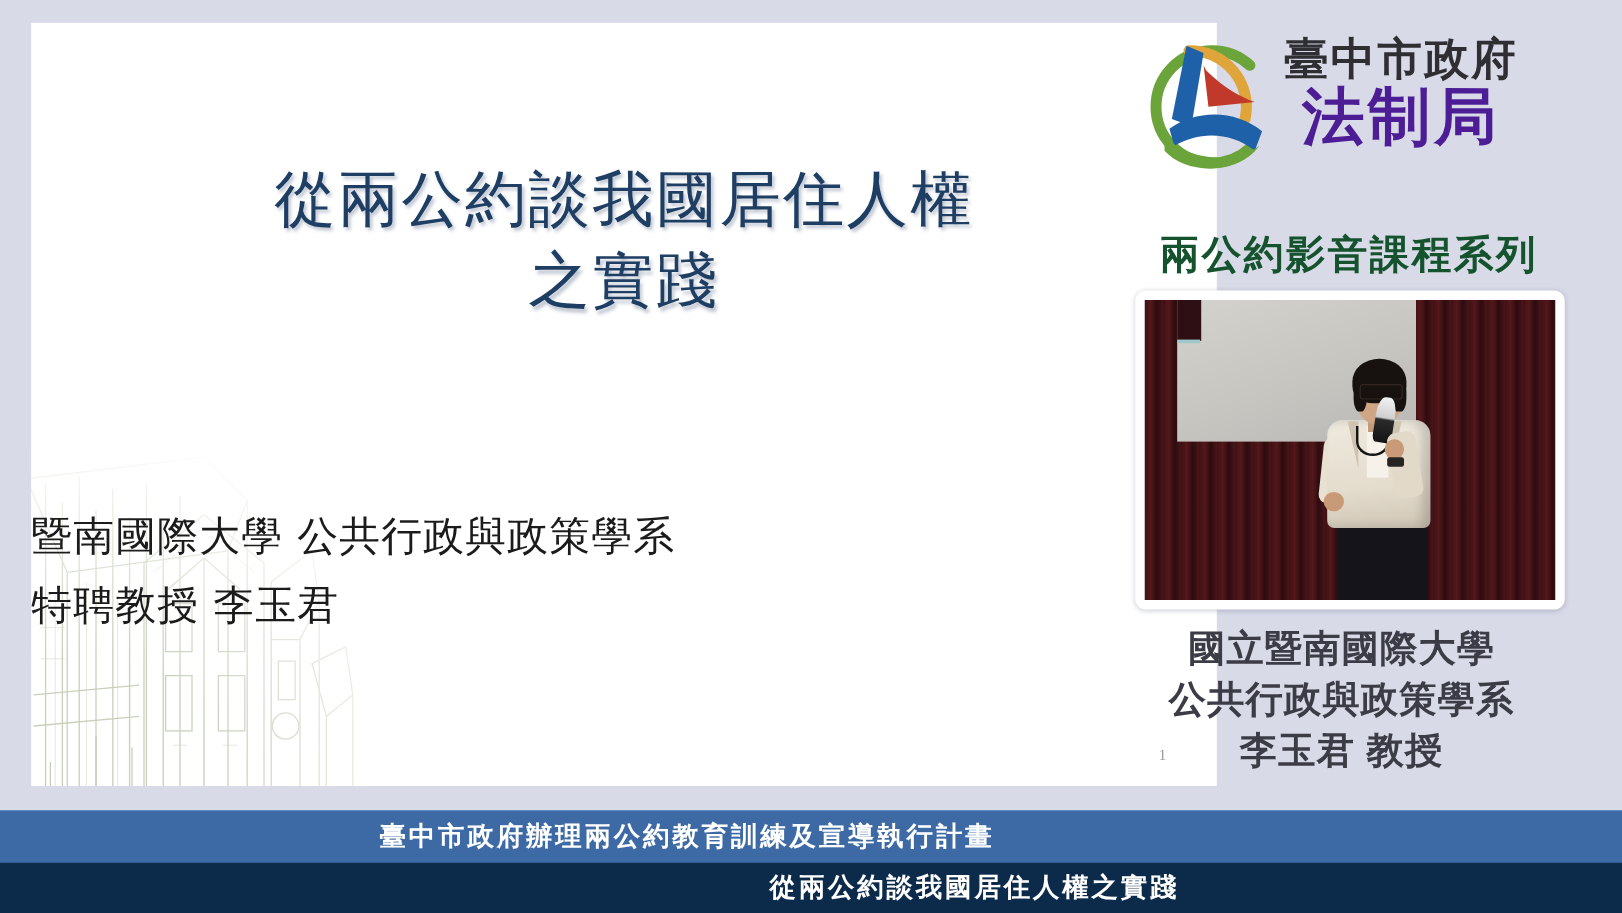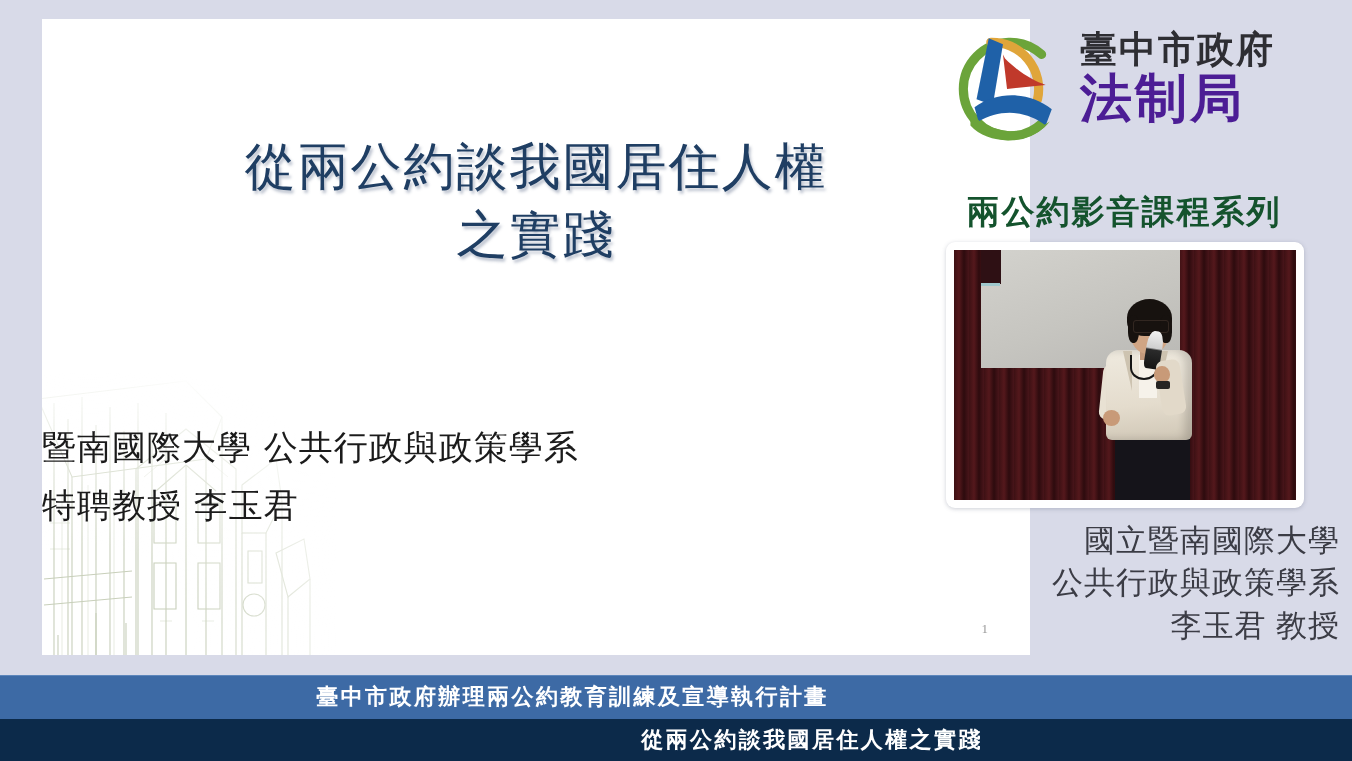--- a/index.html
+++ b/index.html
@@ -19,21 +19,21 @@
   #stage {
     position: relative;
     width: 1352px;
     height: 761px;
     background: #d8dae8;
   }
 
   
   #slide {
     position: absolute;
-    left: 42px;
+    left: 26px;
     top: 19px;
     width: 988px;
     height: 636px;
     background: #ffffff;
     overflow: hidden;
   }
 
   
   .watermark {
     position: absolute;
@@ -108,21 +108,22 @@
     width: 456px;
     height: 200px;
   }
 
   .brand-row {
     position: absolute;
     left: 48px;
     top: 0;
     display: flex;
     align-items: flex-start;
-    gap: 14px;
+    gap: 4px;
+    text-align: center;
   }
 
   .brand-logo {
     width: 122px;
     height: 122px;
     flex: 0 0 122px;
     margin-top: 6px;
   }
 
   .brand-words {
@@ -377,23 +378,23 @@
     border: 2.5px solid #141414;
     border-top: none;
     border-radius: 0 0 60% 60%;
   }
 
   .credit {
     position: absolute;
     left: 0;
     right: 12px;
     top: 520px;
-    text-align: right;
+    text-align: center;
     font-size: 31px;
-    font-weight: 400;
+    font-weight: 700;
     line-height: 1.37;
     letter-spacing: 1px;
     color: #3b3c45;
     white-space: pre-line;
   }
 
   
   #banner {
     position: absolute;
     left: 0;

